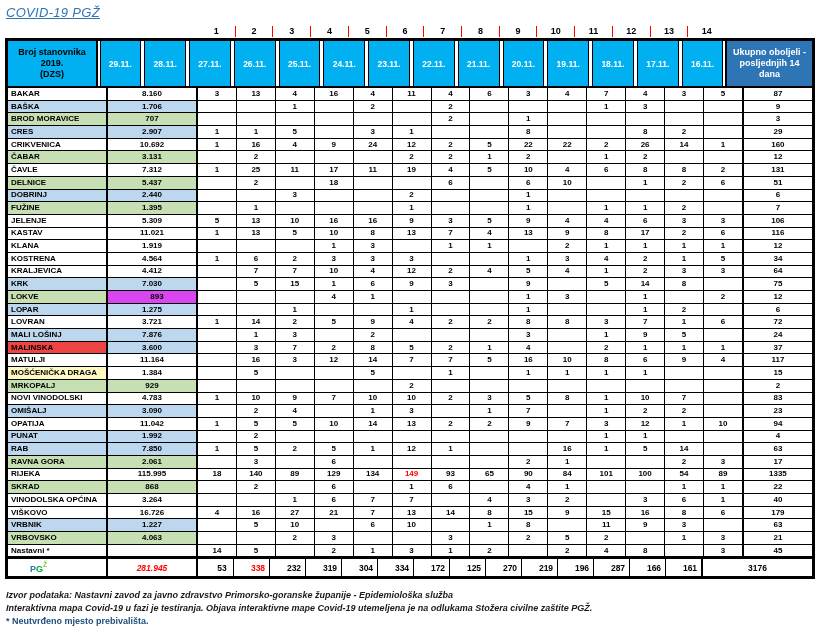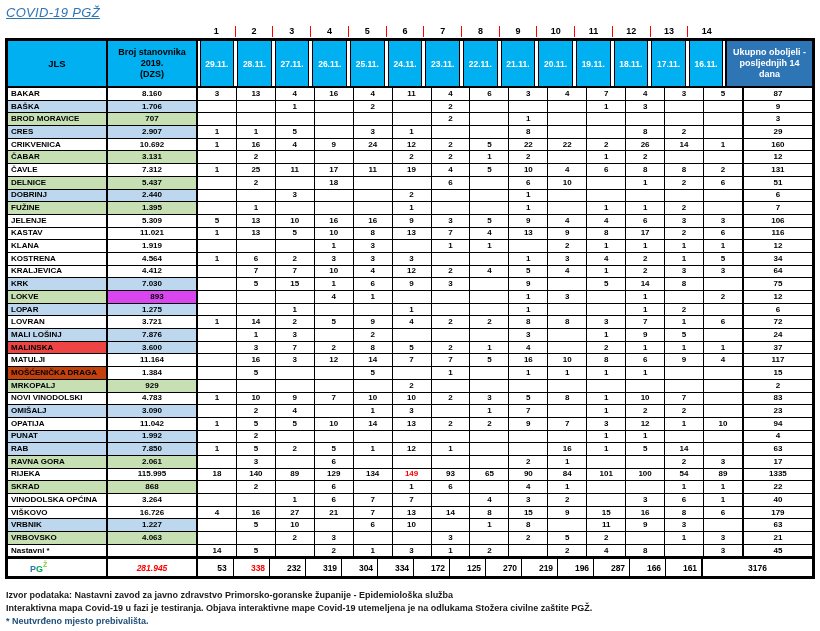--- a/index.html
+++ b/index.html
@@ -43,21 +43,21 @@
   .f-pop{width:90px;border-right:2.5px solid #000;justify-content:center;color:#FF0000;font-style:italic;}
   .f-d{flex:1;justify-content:center;border-right:1px solid #000;padding-left:13px;}
   .f-d.last{border-right:2.5px solid #000;}
   .f-tot{width:109px;justify-content:center;}
   .lg{letter-spacing:0;}
   .lg b{font-size:9px;}
   .lg sup{font-size:7px;position:relative;top:-1px;}
   
   .notes{position:absolute;left:6px;top:589px;}
   .note{font-size:9px;font-weight:bold;line-height:13px;}
-  .note.italic-dark{color:#1a1a1a;}
+  .note.italic-dark{font-style:italic;color:#1a1a1a;}
   .note.blue{color:#1F4E79;font-style:normal;}
 </style>
 </head>
 <body>
 
 <div class="page">
   <div class="title">COVID-19  PGŽ</div>
   <div class="daynums" id="daynums">
       <div class="dn">1</div>
       <div class="dn">2</div>
@@ -69,21 +69,20 @@
       <div class="dn">8</div>
       <div class="dn">9</div>
       <div class="dn">10</div>
       <div class="dn">11</div>
       <div class="dn">12</div>
       <div class="dn">13</div>
       <div class="dn">14</div>
     </div>
   <div class="tbl">
     <div class="thead" id="thead">
-        <div class="c h-name">JLS</div>
         <div class="c h-pop">
           <div>Broj stanovnika</div>
           <div>2019.</div>
           <div>(DZS)</div>
         </div>
         <div class="c h-d">
           <div class="hbox">29.11.</div>
         </div>
         <div class="c h-d">
           <div class="hbox">28.11.</div>
@@ -539,21 +538,21 @@
           <div class="c b-d">5</div>
           <div class="c b-d">16</div>
           <div class="c b-d">10</div>
           <div class="c b-d">8</div>
           <div class="c b-d">6</div>
           <div class="c b-d">9</div>
           <div class="c b-d last">4</div>
           <div class="c b-tot">117</div>
         </div>
         <div class="r">
-          <div class="c b-name" style="background: #c2410c;">MOŠĆENIČKA DRAGA</div>
+          <div class="c b-name" style="background: #fef9c3;">MOŠĆENIČKA DRAGA</div>
           <div class="c b-pop" style="background: rgb(255, 255, 255);">1.384</div>
           <div class="c b-d"></div>
           <div class="c b-d">5</div>
           <div class="c b-d"></div>
           <div class="c b-d"></div>
           <div class="c b-d">5</div>
           <div class="c b-d"></div>
           <div class="c b-d">1</div>
           <div class="c b-d"></div>
           <div class="c b-d">1</div>

